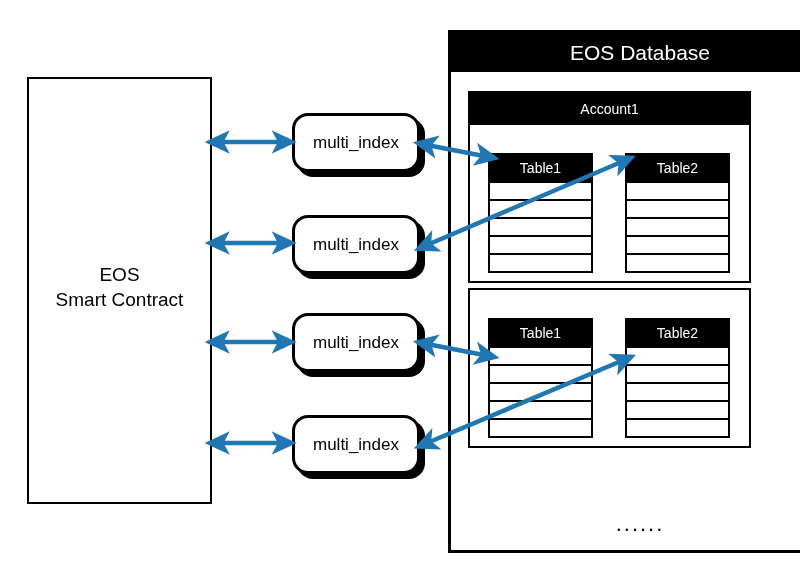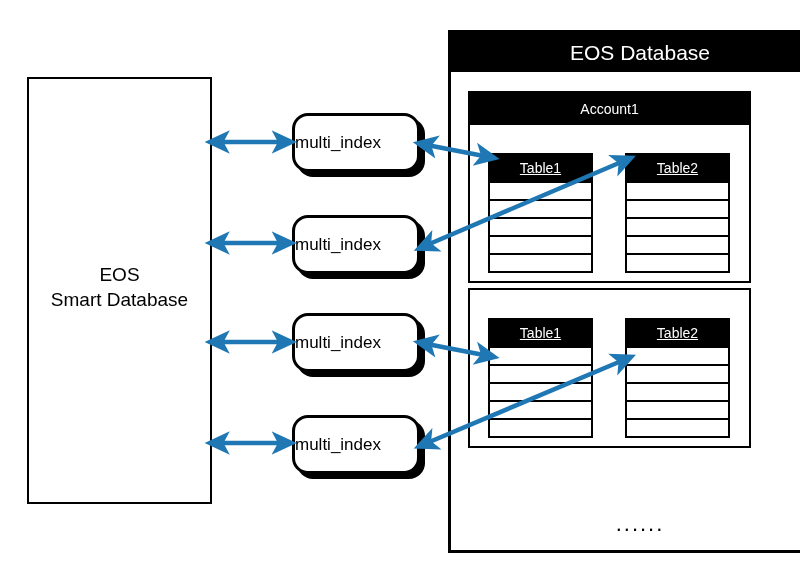--- a/index.html
+++ b/index.html
@@ -46,21 +46,21 @@
     position: absolute;
     width: 128px;
     height: 59px;
     background: #ffffff;
     border: 3px solid #000000;
     border-radius: 16px;
     box-sizing: border-box;
     box-shadow: 5px 5px 0 0 #000000;
     display: flex;
     align-items: center;
-    justify-content: flex-start;
+    justify-content: center;
     font-size: 17px;
     color: #000000;
   }
 
   
   .db-container {
     position: absolute;
     left: 448px;
     top: 30px;
     width: 384px;
@@ -116,21 +116,20 @@
     background: #ffffff;
   }
   .tbl-hdr {
     height: 26px;
     background: #000000;
     color: #ffffff;
     display: flex;
     align-items: center;
     justify-content: center;
     font-size: 14px;
-    text-decoration: underline;
   }
   .tbl-row {
     height: 16px;
     border-top: 2px solid #000000;
     background: #ffffff;
   }
   .tbl-row:first-of-type { border-top: none; }
 
   
   .ellipsis {
@@ -153,21 +152,21 @@
     pointer-events: none;
   }
 </style>
 </head>
 <body>
 
 <div id="canvas">
 
   <div class="contract-box"></div>
   <div class="contract-label">EOS
-Smart Database</div>
+Smart Contract</div>
 
   <div class="mi-box" style="left:292px; top:113px;">
     <span>multi_index</span>
   </div>
   <div class="mi-box" style="left:292px; top:215px;">
     <span>multi_index</span>
   </div>
   <div class="mi-box" style="left:292px; top:313px;">
     <span>multi_index</span>
   </div>

